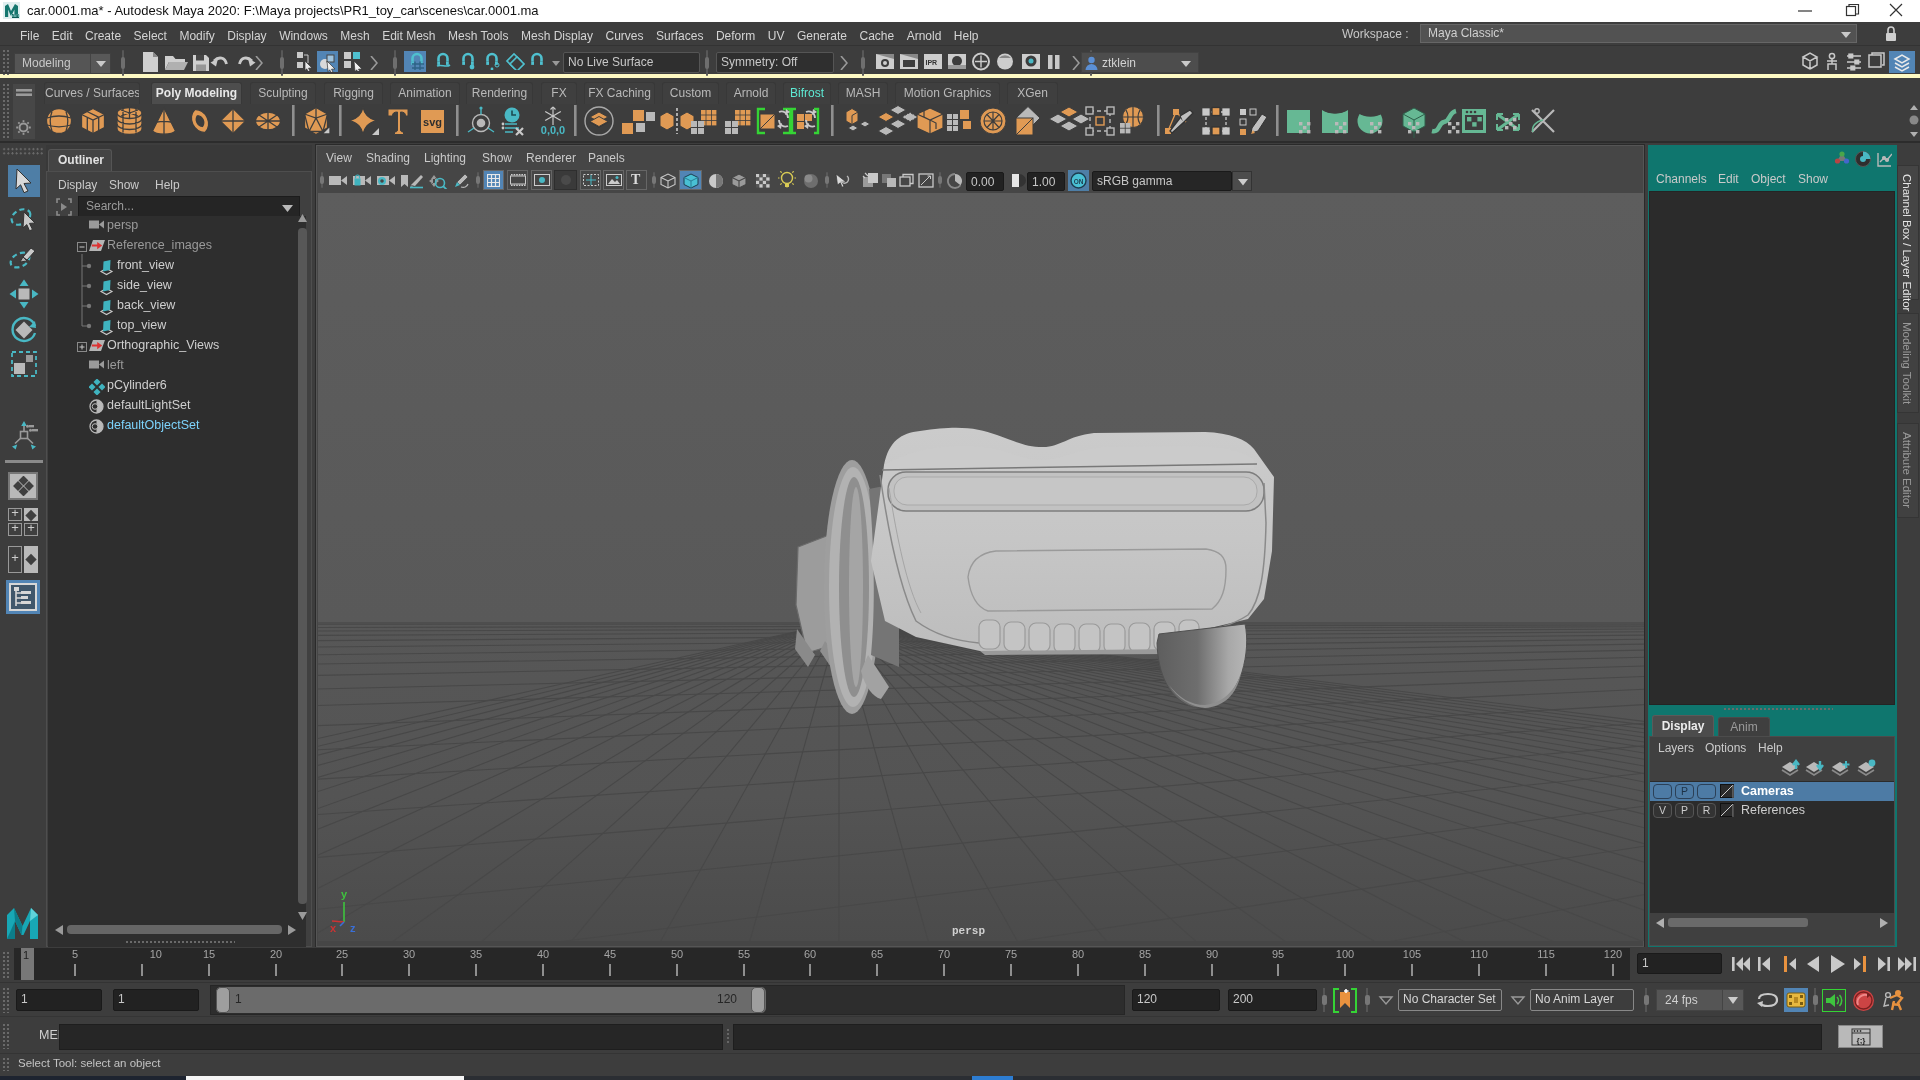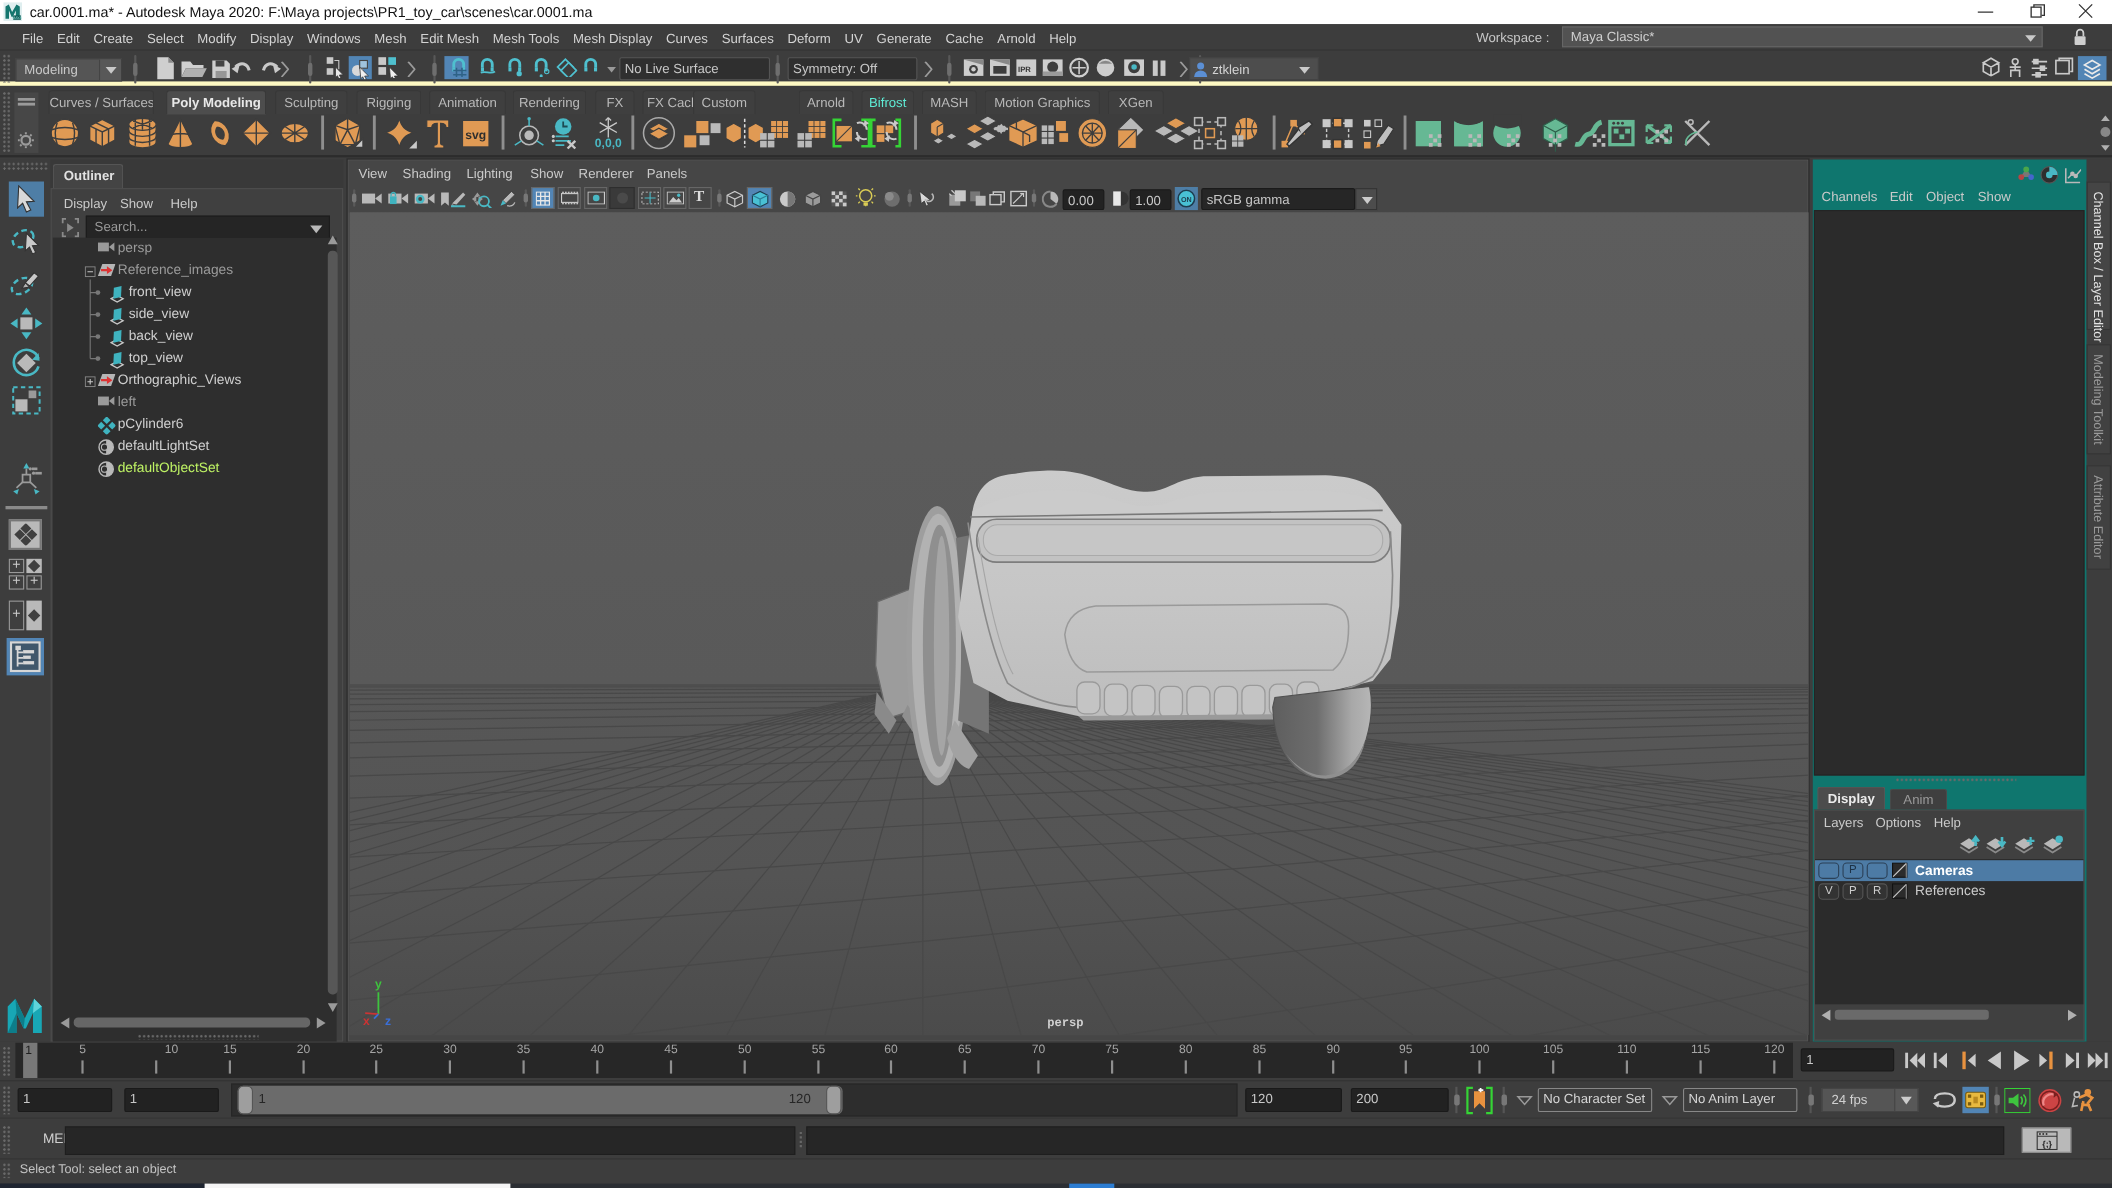--- a/index.html
+++ b/index.html
@@ -224,21 +224,21 @@
         </svg>
 </div>
       <div class="abs" style="left:44px;top:3px;width:96px;height:22px;background:#3f3f3f;border:1px solid #383838;border-bottom:none;border-radius:3px 3px 0 0;text-align:center;white-space:nowrap;overflow:hidden;color:#b9b9b9;font-size:12px;font-weight:400;padding-top:3px;">Curves / Surfaces</div>
       <div class="abs" style="left:151px;top:3px;width:91px;height:22px;background:#4d4d4d;border:1px solid #383838;border-bottom:none;border-radius:3px 3px 0 0;text-align:center;white-space:nowrap;overflow:hidden;color:#e8e8e8;font-size:12px;font-weight:600;padding-top:3px;">Poly Modeling</div>
       <div class="abs" style="left:250px;top:3px;width:66px;height:22px;background:#3f3f3f;border:1px solid #383838;border-bottom:none;border-radius:3px 3px 0 0;text-align:center;white-space:nowrap;overflow:hidden;color:#b9b9b9;font-size:12px;font-weight:400;padding-top:3px;">Sculpting</div>
       <div class="abs" style="left:324px;top:3px;width:59px;height:22px;background:#3f3f3f;border:1px solid #383838;border-bottom:none;border-radius:3px 3px 0 0;text-align:center;white-space:nowrap;overflow:hidden;color:#b9b9b9;font-size:12px;font-weight:400;padding-top:3px;">Rigging</div>
       <div class="abs" style="left:390px;top:3px;width:70px;height:22px;background:#3f3f3f;border:1px solid #383838;border-bottom:none;border-radius:3px 3px 0 0;text-align:center;white-space:nowrap;overflow:hidden;color:#b9b9b9;font-size:12px;font-weight:400;padding-top:3px;">Animation</div>
       <div class="abs" style="left:466px;top:3px;width:67px;height:22px;background:#3f3f3f;border:1px solid #383838;border-bottom:none;border-radius:3px 3px 0 0;text-align:center;white-space:nowrap;overflow:hidden;color:#b9b9b9;font-size:12px;font-weight:400;padding-top:3px;">Rendering</div>
       <div class="abs" style="left:541px;top:3px;width:36px;height:22px;background:#3f3f3f;border:1px solid #383838;border-bottom:none;border-radius:3px 3px 0 0;text-align:center;white-space:nowrap;overflow:hidden;color:#b9b9b9;font-size:12px;font-weight:400;padding-top:3px;">FX</div>
       <div class="abs" style="left:584px;top:3px;width:71px;height:22px;background:#3f3f3f;border:1px solid #383838;border-bottom:none;border-radius:3px 3px 0 0;text-align:center;white-space:nowrap;overflow:hidden;color:#b9b9b9;font-size:12px;font-weight:400;padding-top:3px;">FX Caching</div>
-      <div class="abs" style="left:630px;top:3px;width:57px;height:22px;background:#3f3f3f;border:1px solid #383838;border-bottom:none;border-radius:3px 3px 0 0;text-align:center;white-space:nowrap;overflow:hidden;color:#b9b9b9;font-size:12px;font-weight:400;padding-top:3px;">Custom</div>
+      <div class="abs" style="left:662px;top:3px;width:57px;height:22px;background:#3f3f3f;border:1px solid #383838;border-bottom:none;border-radius:3px 3px 0 0;text-align:center;white-space:nowrap;overflow:hidden;color:#b9b9b9;font-size:12px;font-weight:400;padding-top:3px;">Custom</div>
       <div class="abs" style="left:726px;top:3px;width:50px;height:22px;background:#3f3f3f;border:1px solid #383838;border-bottom:none;border-radius:3px 3px 0 0;text-align:center;white-space:nowrap;overflow:hidden;color:#b9b9b9;font-size:12px;font-weight:400;padding-top:3px;">Arnold</div>
       <div class="abs" style="left:783px;top:3px;width:48px;height:22px;background:#3f3f3f;border:1px solid #383838;border-bottom:none;border-radius:3px 3px 0 0;text-align:center;white-space:nowrap;overflow:hidden;color:#5eead4;font-size:12px;font-weight:400;padding-top:3px;">Bifrost</div>
       <div class="abs" style="left:838px;top:3px;width:50px;height:22px;background:#3f3f3f;border:1px solid #383838;border-bottom:none;border-radius:3px 3px 0 0;text-align:center;white-space:nowrap;overflow:hidden;color:#b9b9b9;font-size:12px;font-weight:400;padding-top:3px;">MASH</div>
       <div class="abs" style="left:895px;top:3px;width:105px;height:22px;background:#3f3f3f;border:1px solid #383838;border-bottom:none;border-radius:3px 3px 0 0;text-align:center;white-space:nowrap;overflow:hidden;color:#b9b9b9;font-size:12px;font-weight:400;padding-top:3px;">Motion Graphics</div>
       <div class="abs" style="left:1007px;top:3px;width:51px;height:22px;background:#3f3f3f;border:1px solid #383838;border-bottom:none;border-radius:3px 3px 0 0;text-align:center;white-space:nowrap;overflow:hidden;color:#b9b9b9;font-size:12px;font-weight:400;padding-top:3px;">XGen</div>
     </div>
     <svg class="abs" style="left:0;top:104px" width="1920" height="36">
       <g stroke="#3d3d3d" stroke-width="1.3">
         <circle cx="59" cy="17" r="12.5" fill="#e09a54"></circle>
         <path d="M47 14 a24 14 0 0 1 24 0 M47 21 a26 15 0 0 0 24 0 M52 7.5 a9 17 0 0 0 0 19.5 M66 7.5 a9 17 0 0 1 0 19.5" fill="none"></path>
@@ -705,21 +705,21 @@
               <circle cx="7.5" cy="7.5" r="6.5" fill="none" stroke="#b9b9b9" stroke-width="1.3"></circle>
               <path d="M7.5 1 a6.5 6.5 0 0 1 0 13 Z" fill="#b9b9b9"></path>
               <circle cx="6" cy="7.5" r="2.8" fill="#2e2e2e" stroke="#b9b9b9"></circle>
             </svg>
             <span class="abs" style="left:59px;top:182px;font-size:12.5px;color:#cfcfcf;">defaultLightSet</span>
             <svg class="abs" style="left:41px;top:203px" width="15" height="15">
               <circle cx="7.5" cy="7.5" r="6.5" fill="none" stroke="#b9b9b9" stroke-width="1.3"></circle>
               <path d="M7.5 1 a6.5 6.5 0 0 1 0 13 Z" fill="#b9b9b9"></path>
               <circle cx="6" cy="7.5" r="2.8" fill="#2e2e2e" stroke="#b9b9b9"></circle>
             </svg>
-            <span class="abs" style="left:59px;top:202px;font-size:12.5px;color:#bef264;">defaultObjectSet</span>
+            <span class="abs" style="left:59px;top:202px;font-size:12.5px;color:#7dd3fc;">defaultObjectSet</span>
             <svg class="abs" style="left:0;top:0" width="258" height="300">
               <g stroke="#777" fill="none">
                 <path d="M34 38 V110 M34 50 H40 M34 70 H40 M34 90 H40 M34 110 H40"></path>
               </g>
               <g fill="#777">
                 <circle cx="41" cy="50" r="2.2"></circle>
                 <circle cx="41" cy="70" r="2.2"></circle>
                 <circle cx="41" cy="90" r="2.2"></circle>
                 <circle cx="41" cy="110" r="2.2"></circle>
               </g>

